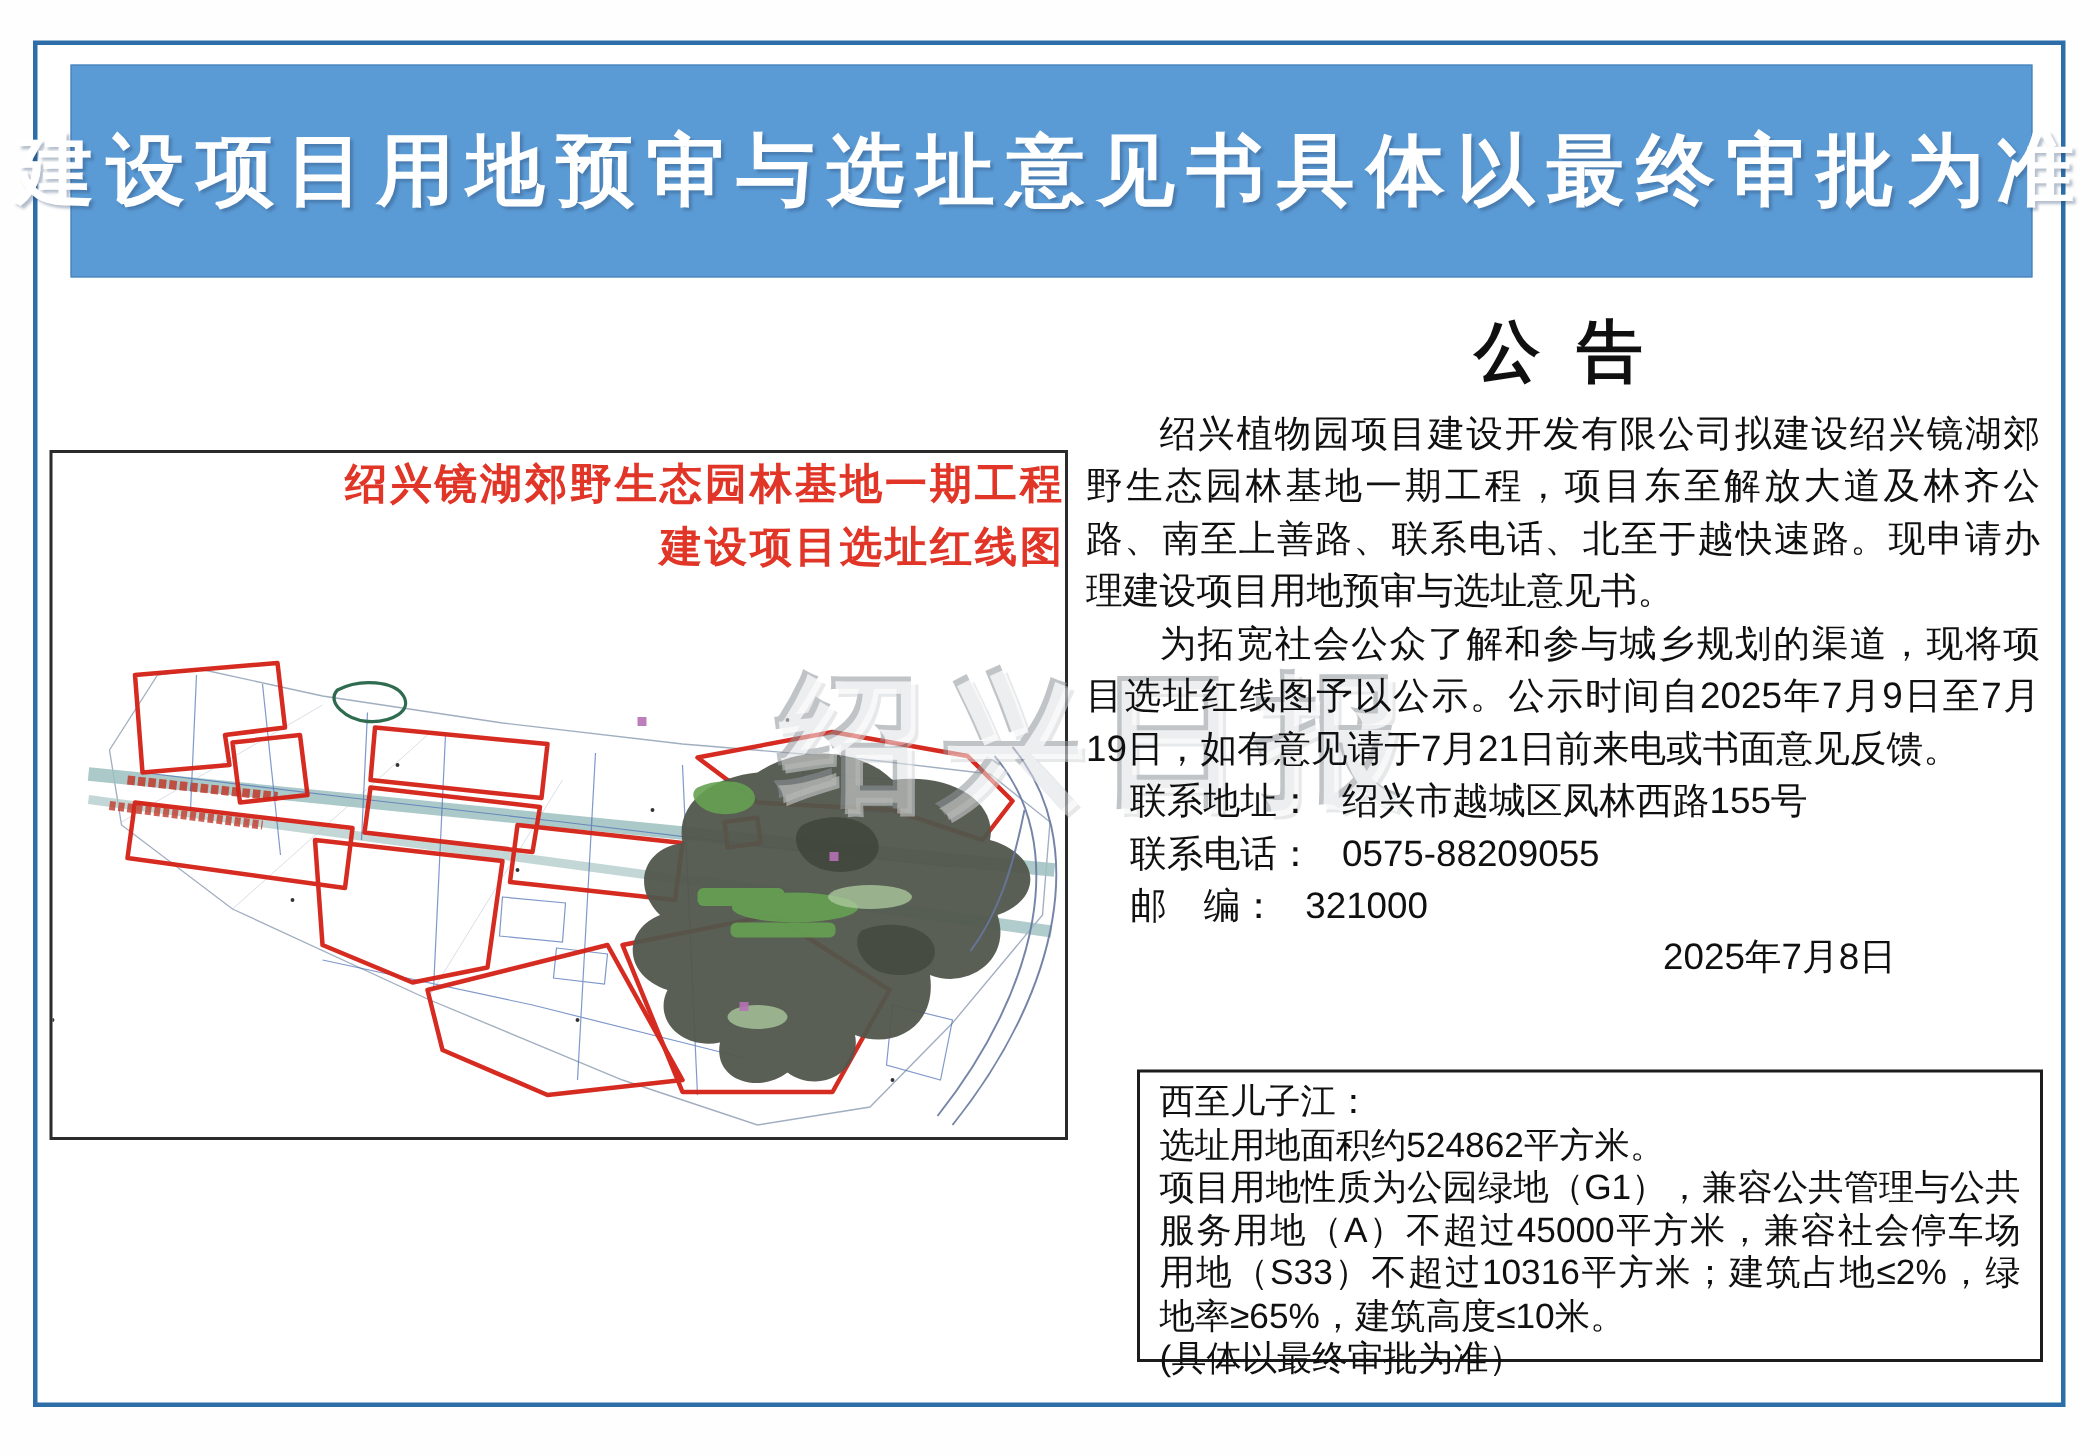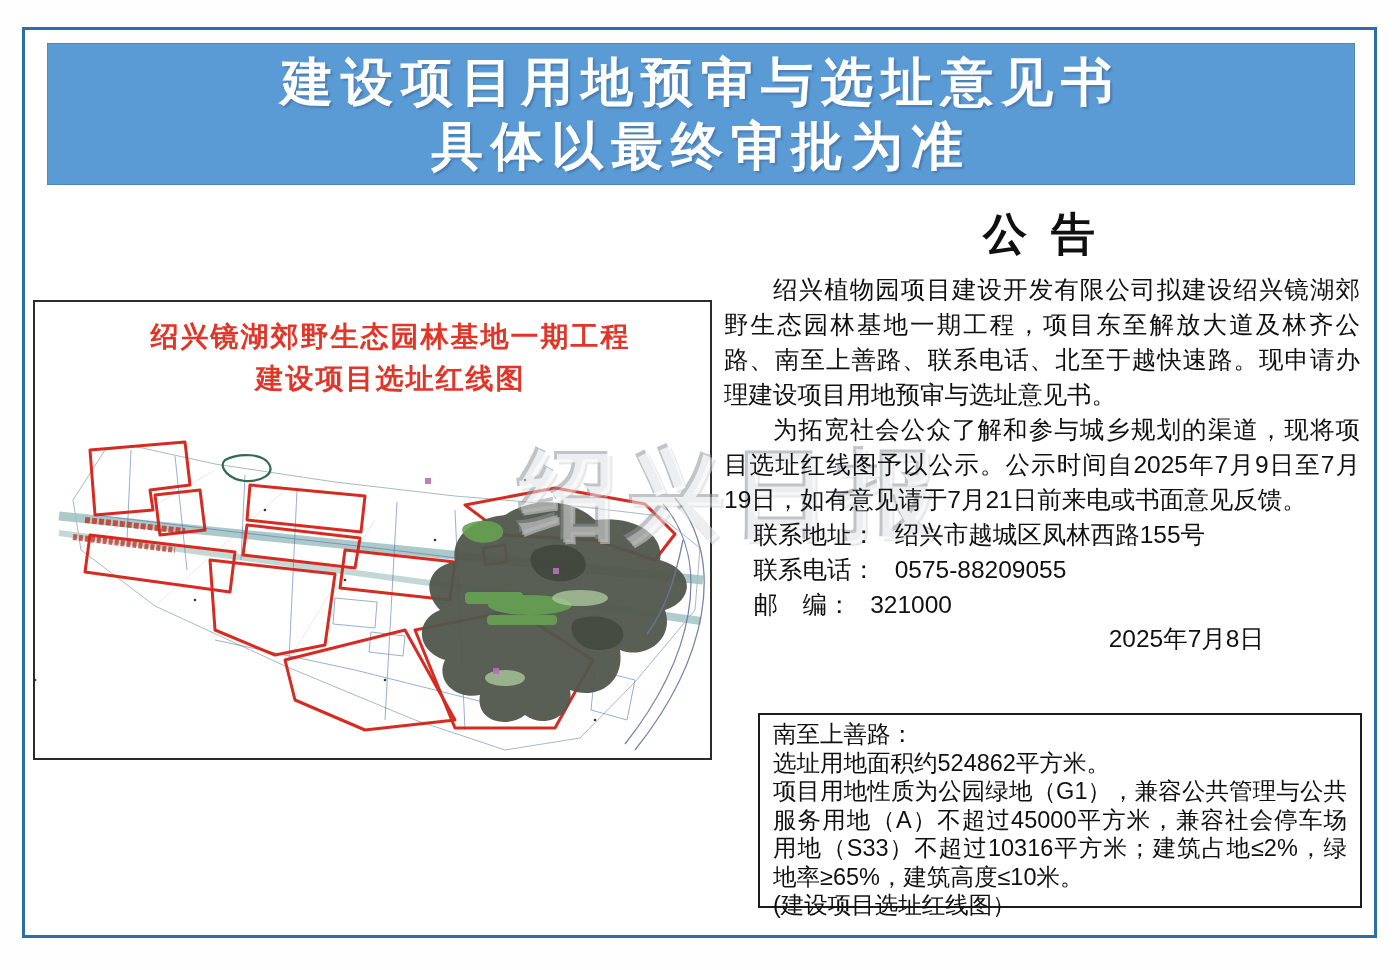--- a/index.html
+++ b/index.html
@@ -16,33 +16,33 @@
     font-family:"Liberation Sans","DejaVu Sans",sans-serif;color:var(--ink);
     overflow:hidden;
   }
   .outer-frame{
     position:absolute;left:22px;top:27px;width:1349px;height:905px;
     border:3px solid var(--frame-color);background:#ffffff;
   }
   .banner{
     position:absolute;left:47px;top:43px;width:1306px;height:140px;
     background:var(--banner-bg);border:1px solid var(--banner-edge);
-    display:flex;flex-direction:column;align-items:center;justify-content:center;
+    display:flex;flex-direction:row;align-items:center;justify-content:center;
   }
   .banner-line{
     color:#ffffff;font-weight:bold;font-size:52px;line-height:64px;
     letter-spacing:8px;text-shadow:2px 2px 2px rgba(40,70,110,.35);
     white-space:nowrap;
   }
   .map-box{
     position:absolute;left:33px;top:300px;width:675px;height:456px;
     border:2px solid #2b2b2b;background:#ffffff;z-index:1;
   }
   .map-title{
-    margin-top:14px;text-align:center;color:var(--red-title);
+    text-align:right;color:var(--red-title);
     font-size:28px;font-weight:bold;line-height:42px;letter-spacing:2px;padding-left:36px;
   }
   .map-svg{position:absolute;left:0px;top:118px;width:673px;height:334px;}
   .watermark{
     position:absolute;left:520px;top:432px;z-index:2;pointer-events:none;
     font-size:97px;font-weight:bold;letter-spacing:10px;white-space:nowrap;
     color:rgba(255,255,255,0.72);
     text-shadow:-3px -3px 0 #8e949a, 2px 2px 0 #d2d6da;
     opacity:.55;
   }
@@ -191,19 +191,19 @@
       <span class="contact-value">0575-88209055</span>
     </div>
     <div class="contact-row">
       <span class="contact-label">邮　编：</span>
       <span class="contact-value">321000</span>
     </div>
     <div class="notice-date">2025年7月8日</div>
   </div>
 
   <div class="tech-box">
-    <div class="tech-line">南至上善路：</div>
+    <div class="tech-line">西至儿子江：</div>
     <div class="tech-line">选址用地面积约524862平方米。</div>
     <div class="tech-line">项目用地性质为公园绿地（G1），兼容公共管理与公共服务用地（A）不超过45000平方米，兼容社会停车场用地（S33）不超过10316平方米；建筑占地≤2%，绿地率≥65%，建筑高度≤10米。</div>
-    <div class="tech-line">(建设项目选址红线图）</div>
+    <div class="tech-line">(具体以最终审批为准）</div>
   </div>
 
 </div>
 
 </body></html>

